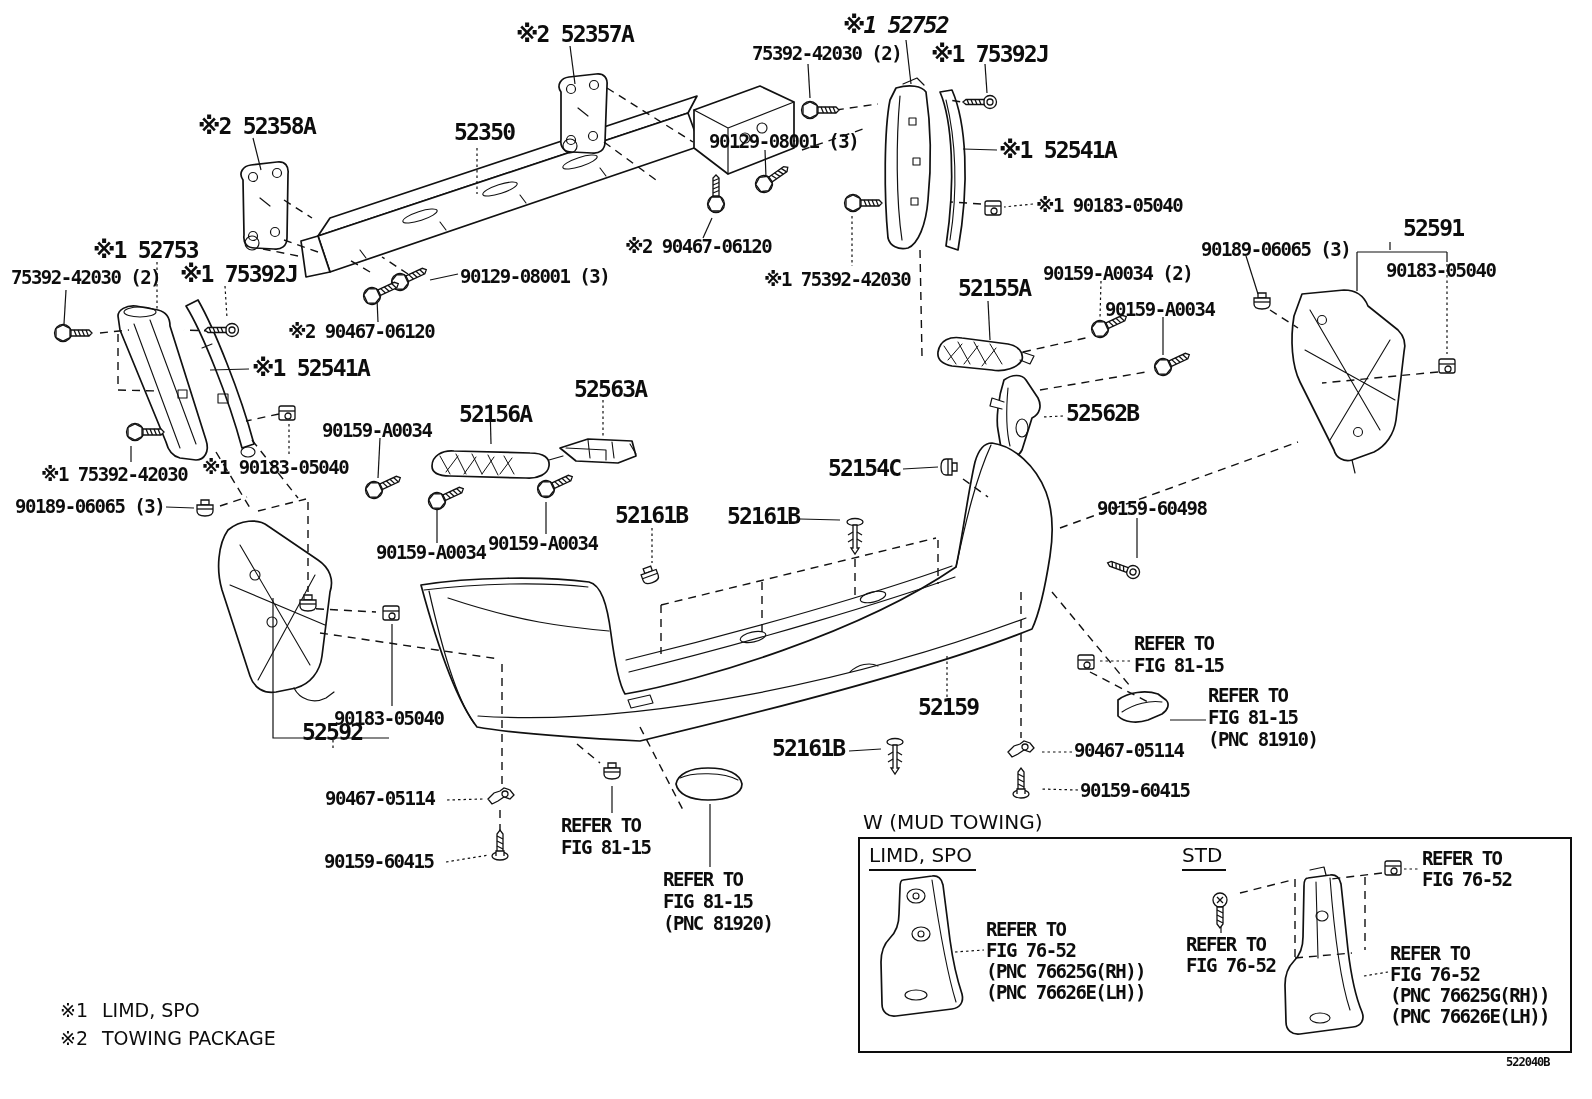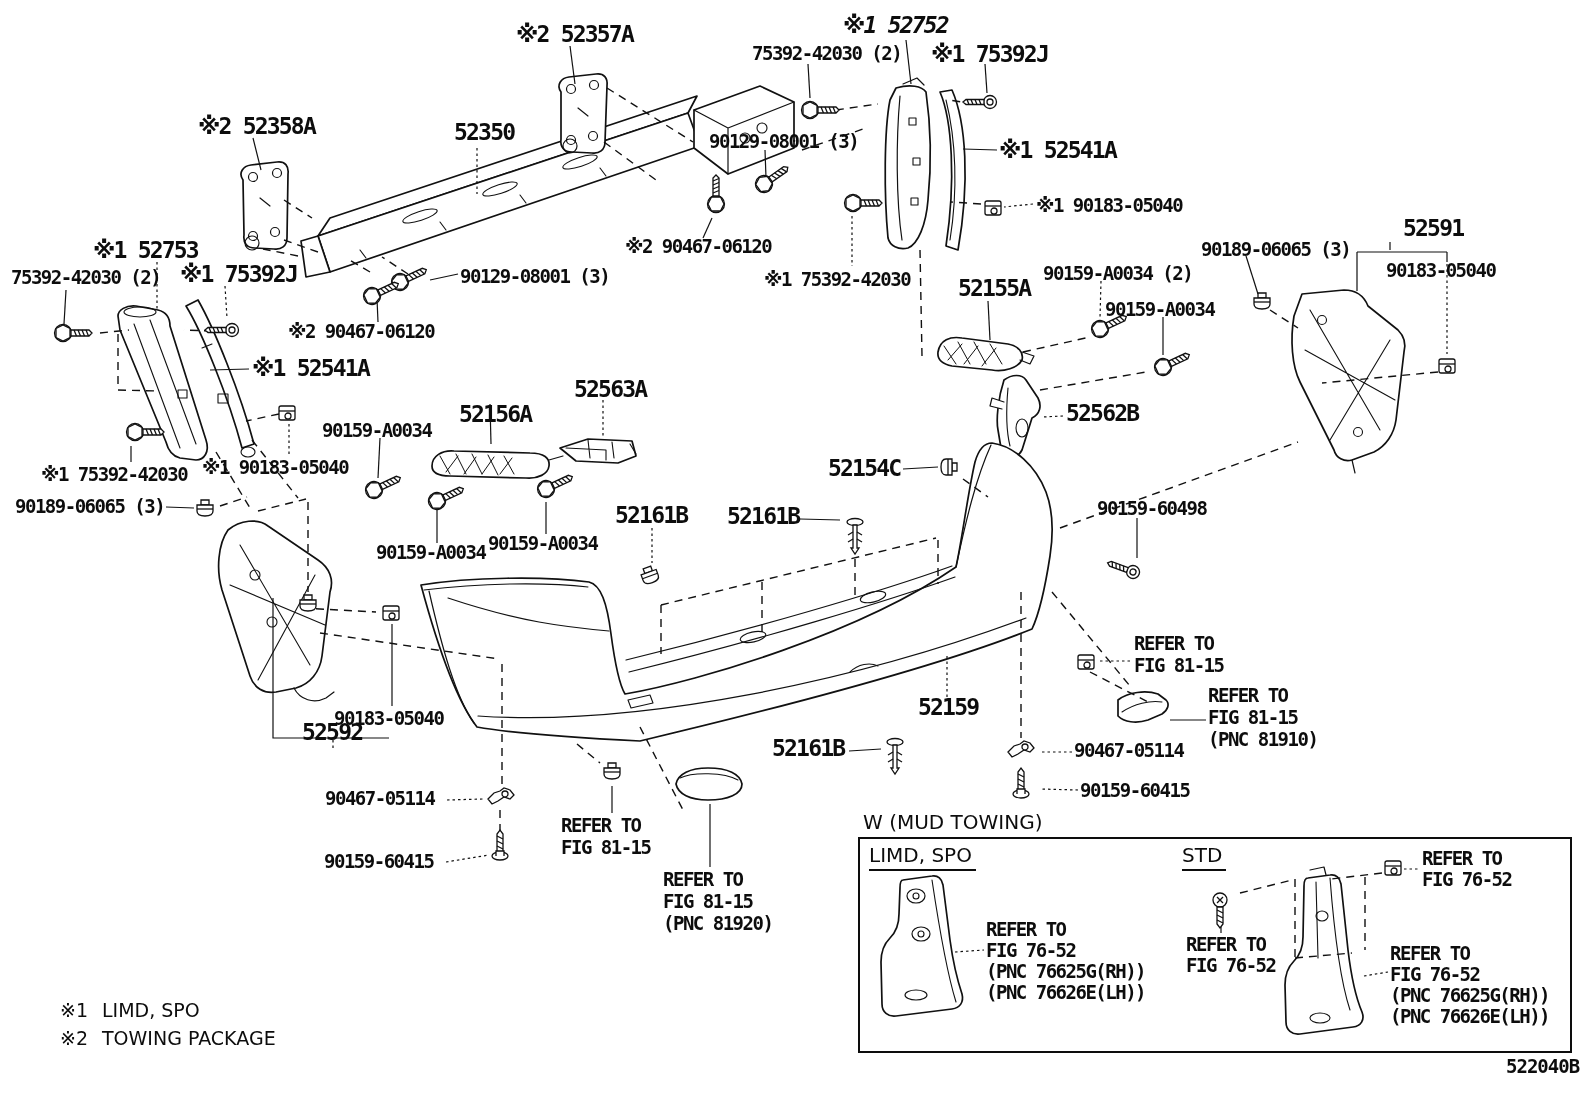--- a/index.html
+++ b/index.html
@@ -13,21 +13,21 @@
   .lg{font-size:23px;line-height:25px;letter-spacing:-1.8px;}
   .mg-title{position:absolute;font-size:20px;font-weight:normal;letter-spacing:0;
             font-family:"DejaVu Sans","Liberation Sans",sans-serif;}
   .mg-head{position:absolute;font-size:20px;font-weight:normal;border-bottom:2px solid #0d0d0d;
            padding:0 4px 2px 0;font-family:"DejaVu Sans","Liberation Sans",sans-serif;}
   .mg-box{position:absolute;left:858px;top:837px;width:710px;height:212px;border:2.5px solid #0d0d0d;}
   .ref{position:absolute;white-space:pre-line;font-weight:bold;font-size:19px;line-height:21px;
        letter-spacing:-1.5px;font-family:"DejaVu Sans Mono","DejaVu Sans",monospace;}
   .legend-row{position:absolute;font-size:19px;letter-spacing:0;display:flex;gap:14px;
               font-family:"DejaVu Sans","Liberation Sans",sans-serif;}
-  .footer-code{position:absolute;left:1506px;top:1055px;font-size:19px;font-weight:bold;
+  .footer-code{position:absolute;left:1506px;top:1055px;font-size:12px;font-weight:bold;
                font-family:"DejaVu Sans Mono","DejaVu Sans",monospace;letter-spacing:-1px;}
 </style>
 </head>
 <body>
 
 <div class="canvas">
 
 <svg width="1592" height="1099" viewBox="0 0 1592 1099">
   <defs>
     <g id="boltH" fill="#fff" stroke="#111" stroke-width="1.3">

